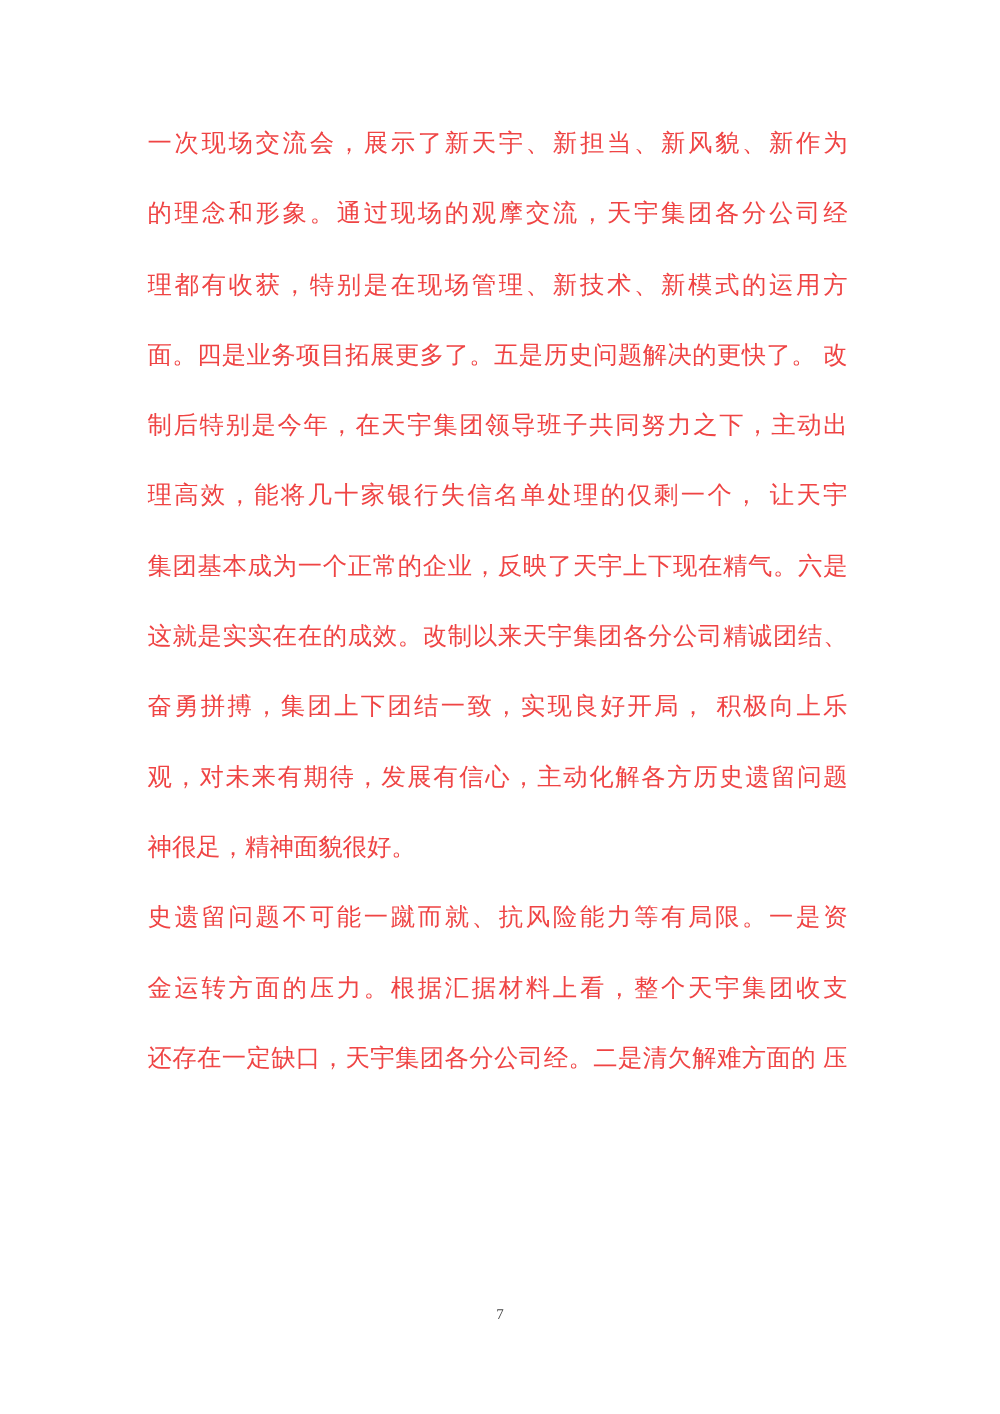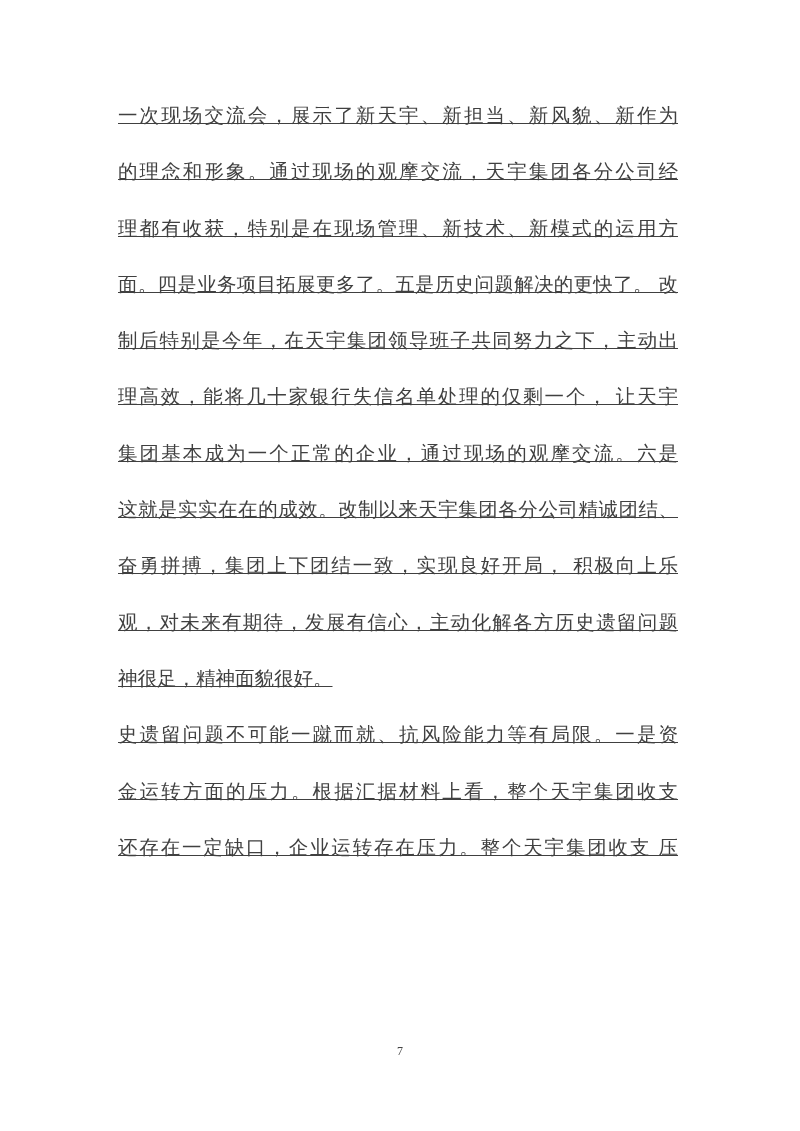--- a/index.html
+++ b/index.html
@@ -13,25 +13,24 @@
     width: 800px;
     height: 1131px;
     background: #ffffff;
     overflow: hidden;
   }
   .text-block {
     position: absolute;
     left: 118px;
     top: 87px;
     width: 560px;
-    color: #404040;
+    color: #ef4444;
     font-size: 19.5px;
     line-height: 56.3px;
     font-weight: 500;
-    text-decoration: underline;
   }
   .para { margin: 0; }
   .line {
     display: block;
     text-align: justify;
     text-align-last: justify;
     height: 56.3px;
     overflow: hidden;
   }
   
@@ -61,29 +60,29 @@
 <div class="page">
   <div class="text-block">
 
     <p class="para">
       <span class="line">一次现场交流会，展示了新天宇、新担当、新风貌、新作为</span>
       <span class="line">的理念和形象。通过现场的观摩交流，天宇集团各分公司经</span>
       <span class="line">理都有收获，特别是在现场管理、新技术、新模式的运用方</span>
       <span class="line">面。四是业务项目拓展更多了。五是历史问题解决的更快了。 改</span>
       <span class="line">制后特别是今年，在天宇集团领导班子共同努力之下，主动出</span>
       <span class="line">理高效，能将几十家银行失信名单处理的仅剩一个， 让天宇</span>
-      <span class="line">集团基本成为一个正常的企业，通过现场的观摩交流。六是</span>
+      <span class="line">集团基本成为一个正常的企业，反映了天宇上下现在精气。六是</span>
       <span class="line">这就是实实在在的成效。改制以来天宇集团各分公司精诚团结、</span>
       <span class="line">奋勇拼搏，集团上下团结一致，实现良好开局， 积极向上乐</span>
       <span class="line">观，对未来有期待，发展有信心，主动化解各方历史遗留问题</span>
       <span class="line no-stretch">神很足，精神面貌很好。</span>
     </p>
 
     <p class="para">
       <span class="line">史遗留问题不可能一蹴而就、抗风险能力等有局限。一是资</span>
       <span class="line">金运转方面的压力。根据汇据材料上看，整个天宇集团收支</span>
-      <span class="line">还存在一定缺口，企业运转存在压力。整个天宇集团收支 压</span>
+      <span class="line">还存在一定缺口，天宇集团各分公司经。二是清欠解难方面的 压</span>
     </p>
 
   </div>
 
   <div class="page-number">7</div>
 </div>
 
 </body></html>

